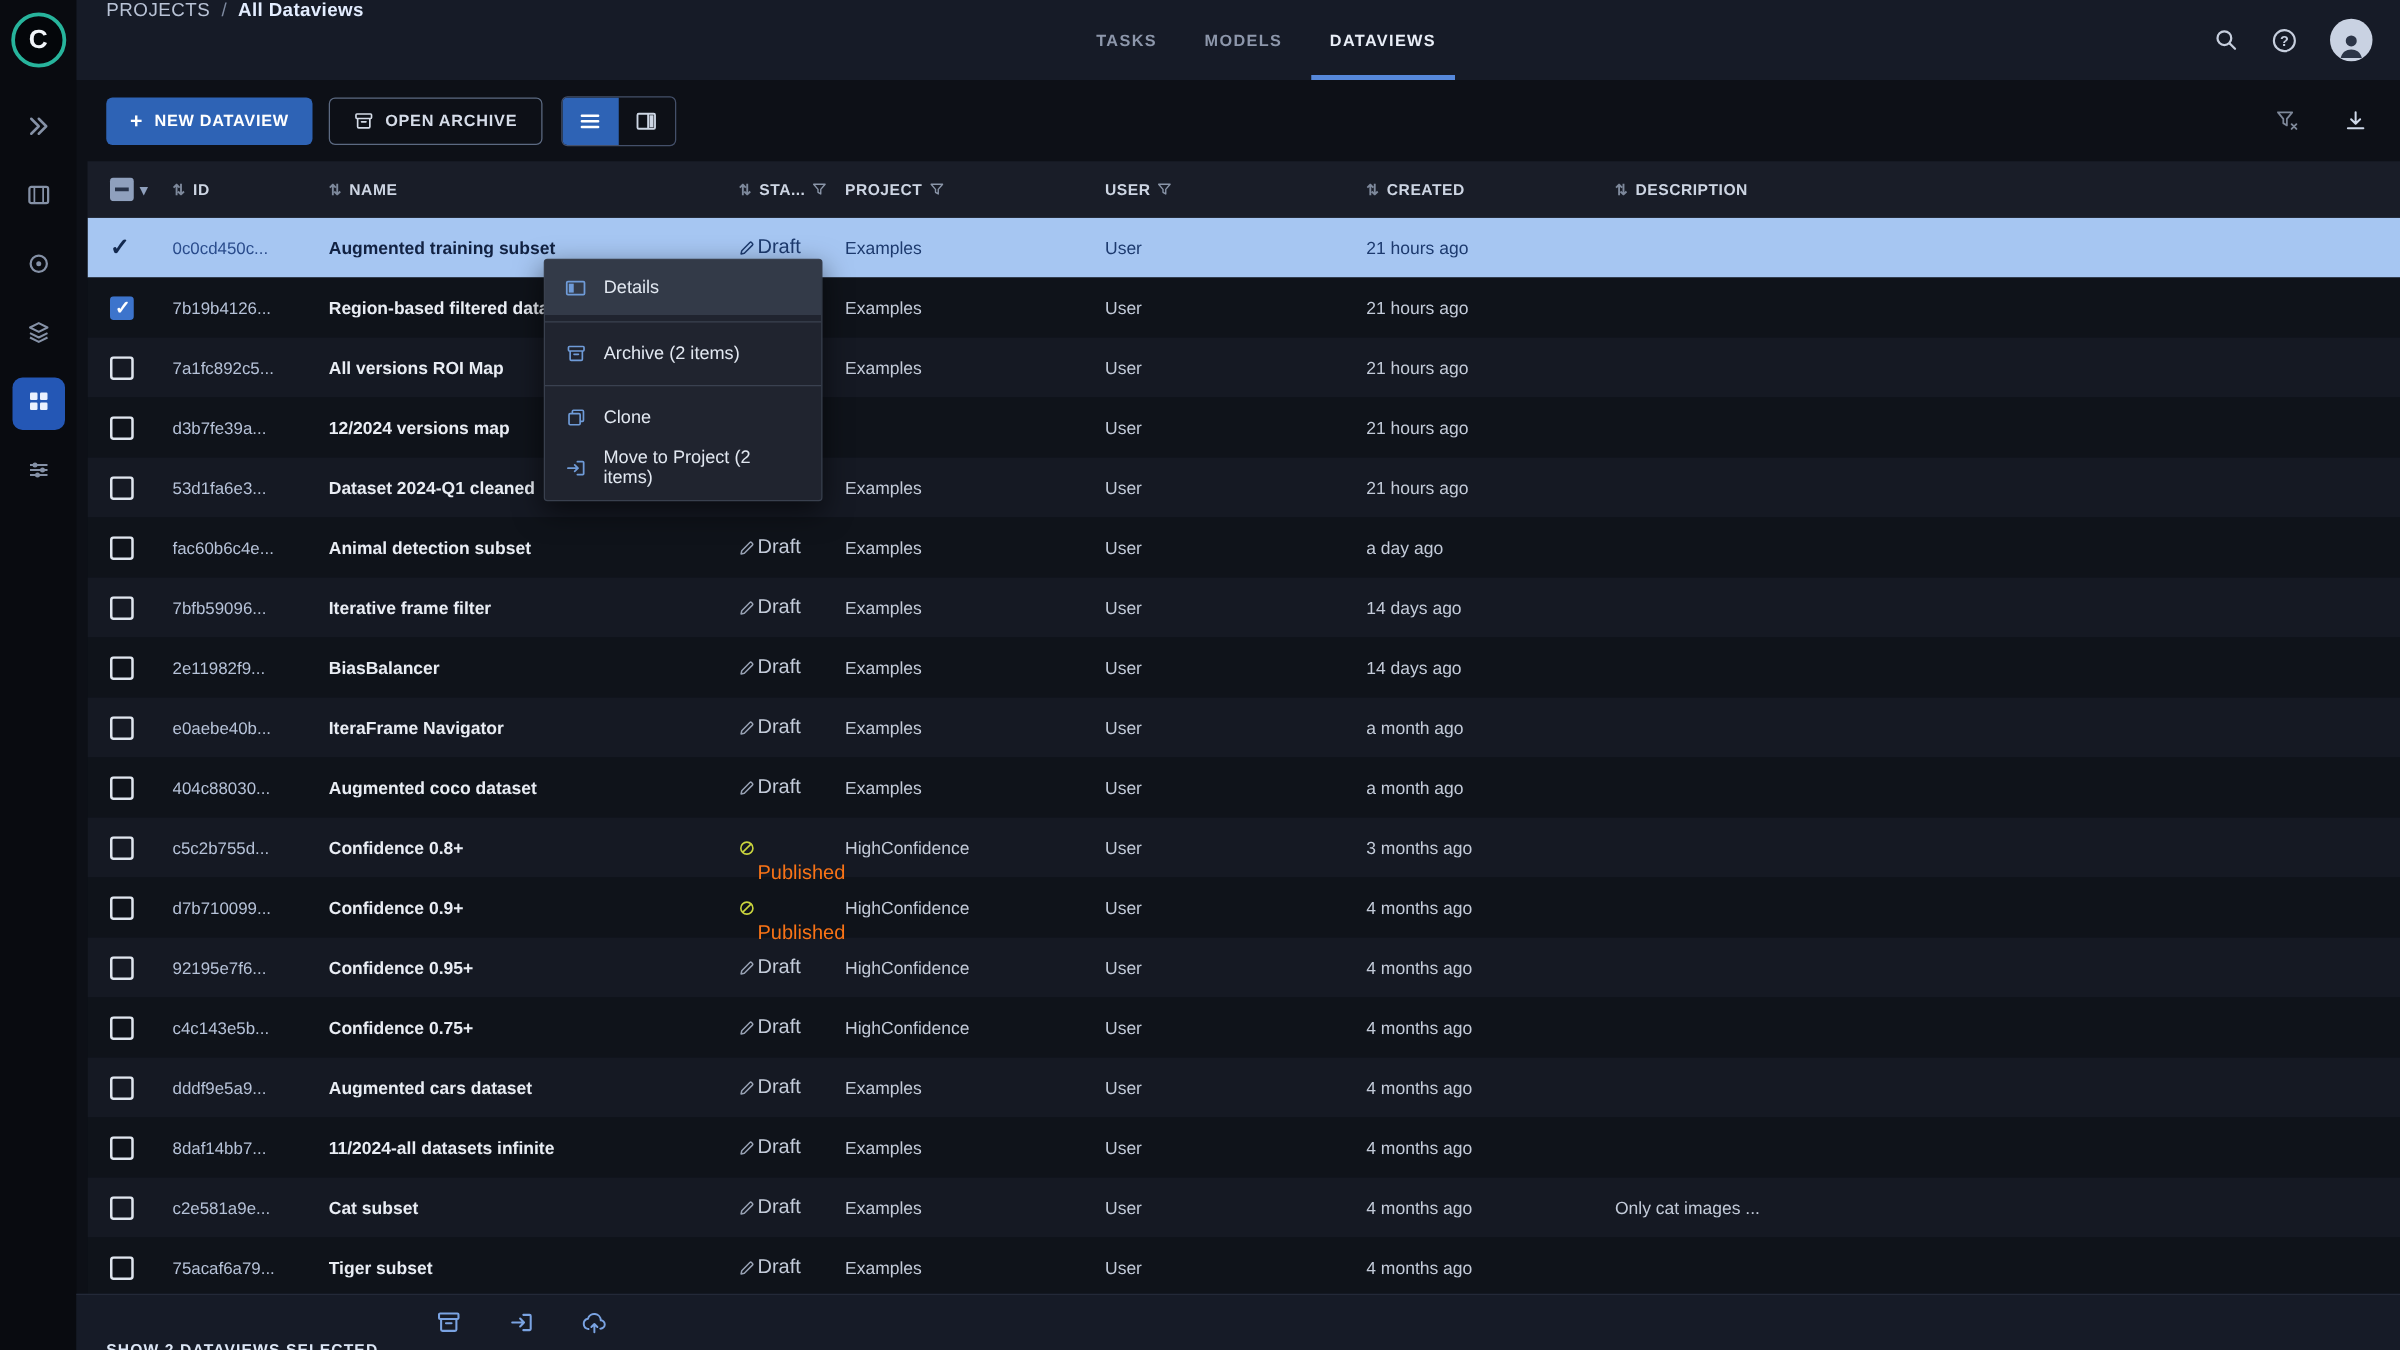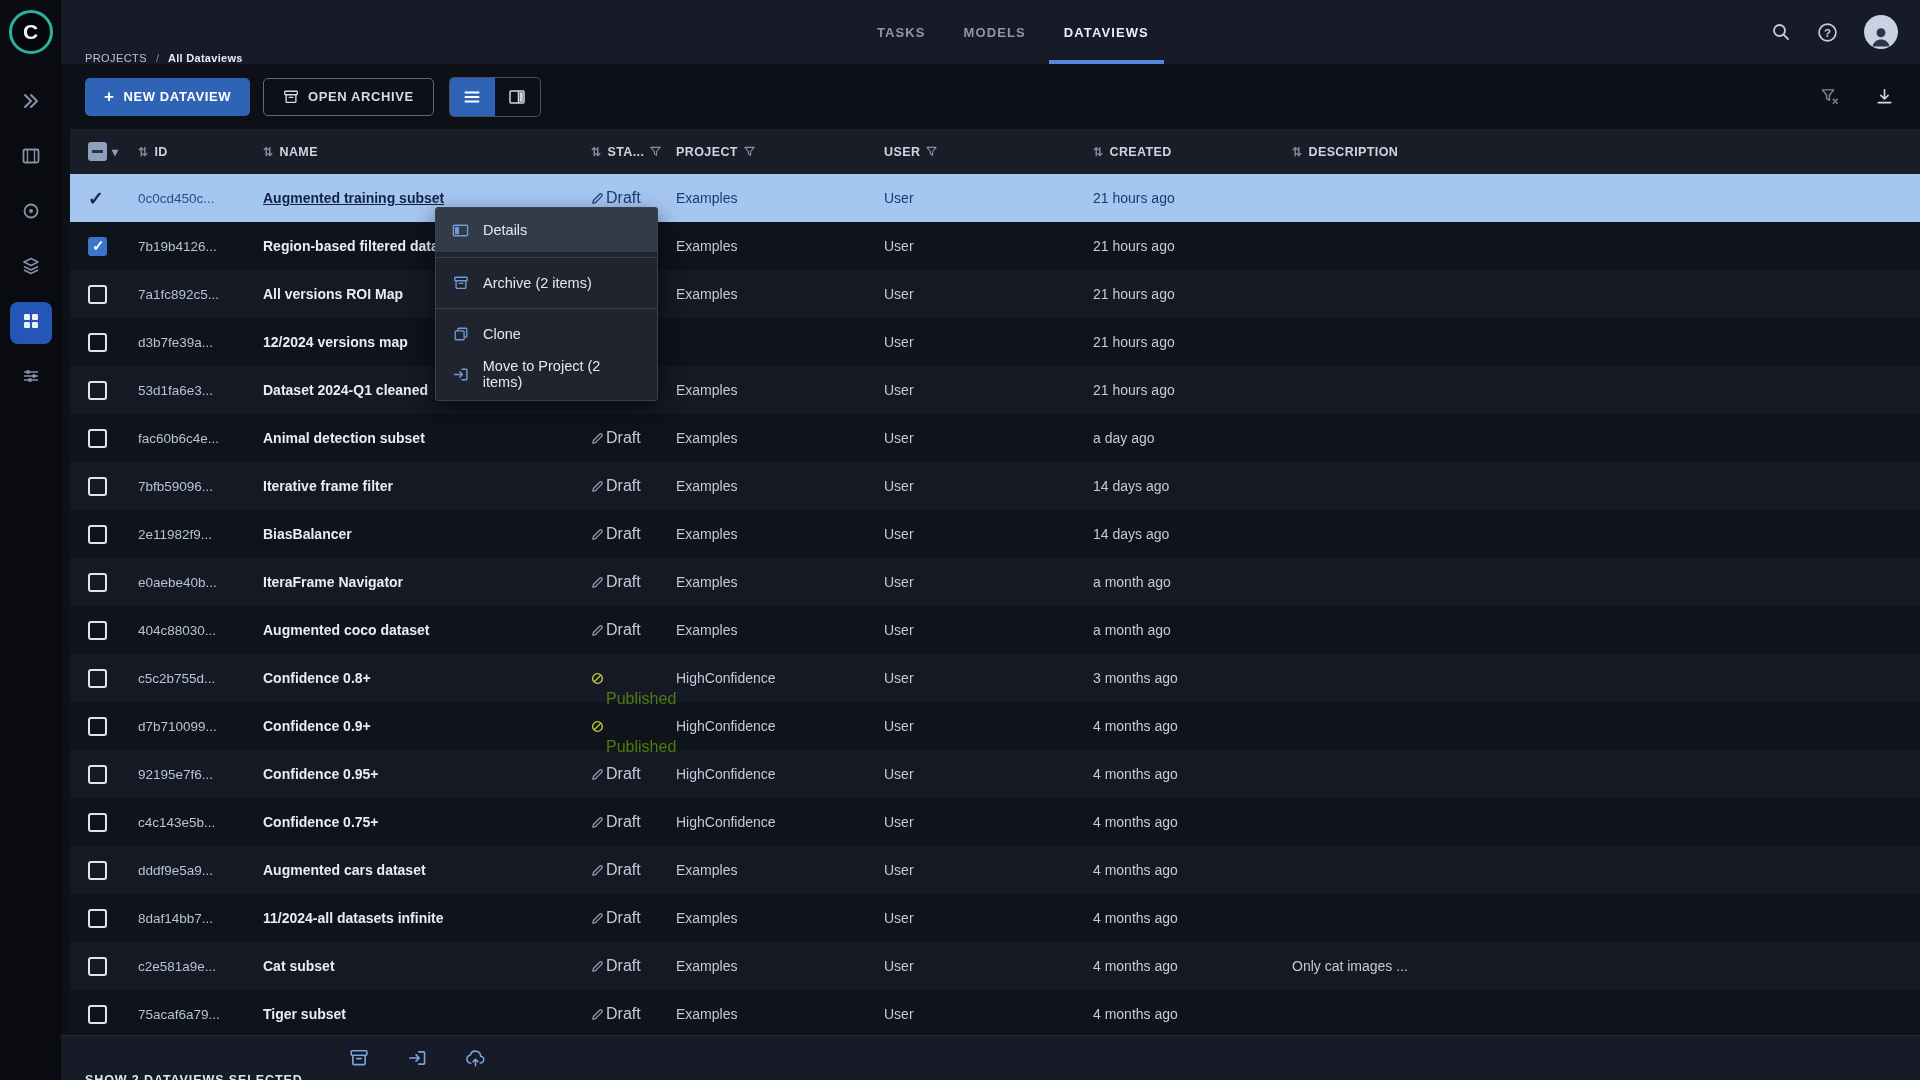--- a/index.html
+++ b/index.html
@@ -9,21 +9,21 @@
 
   
   .sidebar { position: absolute; left: 0; top: 0; width: 61px; height: 1080px; background: #090b10; z-index: 5; display: flex; flex-direction: column; align-items: center; }
   .logo { margin-top: 10px; width: 44px; height: 44px; border-radius: 50%; background: #04060a; border: 3px solid #27b49c; color: #f2f5fa; display: flex; align-items: center; justify-content: center; font-weight: bold; font-size: 21px; cursor: pointer; }
   .side-nav { margin-top: 28px; display: flex; flex-direction: column; gap: 13px; }
   .side-item { width: 42px; height: 42px; display: flex; align-items: center; justify-content: center; color: #8591a6; border-radius: 8px; cursor: pointer; }
   .side-item.active { background: #2457b5; color: #eaf1ff; }
 
   
   .header { position: absolute; left: 61px; top: 0; right: 0; height: 64px; background: #161b27; }
-  .breadcrumb { position: absolute; left: 24px; top: 0; height: 64px; display: flex; align-items: flex-end; gap: 9px; font-size: 11px; }
+  .breadcrumb { position: absolute; left: 24px; top: 0; height: 64px; display: flex; align-items: flex-start; gap: 9px; font-size: 15px; }
   .bc-root { color: #b9c3d6; cursor: pointer; letter-spacing: .4px; }
   .bc-sep { color: #7e8aa0; }
   .bc-current { color: #e3edff; font-weight: bold; cursor: pointer; letter-spacing: .3px; }
   .tabs { position: absolute; left: 797px; top: 0; height: 68px; display: flex; }
   .tab { position: relative; height: 64px; display: flex; align-items: center; padding: 0 19px; font-size: 13px; font-weight: bold; letter-spacing: 1.1px; color: #8d97ab; cursor: pointer; }
   .tab.active { color: #e9eef7; }
   .tab.active::after { content: ""; position: absolute; left: 4px; right: 4px; bottom: 0; height: 4px; background: #5688da; }
   .header-right { position: absolute; right: 22px; top: 0; height: 64px; display: flex; align-items: center; gap: 26px; }
   .hicon { color: #c6cedd; cursor: pointer; display: flex; align-items: center; }
   .avatar { width: 34px; height: 34px; border-radius: 50%; background: #c9d2e2; display: flex; align-items: flex-end; justify-content: center; overflow: hidden; cursor: pointer; }
@@ -68,24 +68,24 @@
   .checkbox.checked::after { content: "\2713"; position: absolute; left: 2px; top: -2px; color: #fff; font-size: 15px; font-weight: bold; }
   .checkmark-glyph { display: none; color: #13294f; font-size: 19px; font-weight: bold; }
   .trow.selected .checkmark-glyph { display: inline; }
   .cell-id { color: #b6c2d8; font-size: 13.5px; }
   .cell-name { color: #e9edf4; font-weight: bold; }
   .cell-status { display: flex; align-items: center; gap: 2px; font-size: 16px; }
   .st-icon { display: flex; align-items: center; }
   .st-icon.draft-glyph { color: #98a2b4; }
   .st-icon.pub-glyph { display: none; color: #c9d43e; }
   .cell-status.published .pub-glyph { display: flex; }
-  .cell-status.published .st-label { color: #4d7c0f; margin-top: 42px; }
+  .cell-status.published .st-label { color: #f97316; margin-top: 42px; }
   .trow.selected .cell { color: #1d3a6e; }
   .trow.selected .cell-id { color: #2a4c8c; }
-  .trow.selected .cell-name { color: #122242; text-decoration: underline; }
+  .trow.selected .cell-name { color: #122242; }
   .trow.selected .st-icon.draft-glyph { color: #1d3a6e; }
 
   
   .menu { position: absolute; left: 435px; top: 207px; width: 223px; background: #20242f; border: 1px solid #39404e; border-radius: 3px; box-shadow: 0 8px 22px rgba(0,0,0,.55); z-index: 20; padding-bottom: 6px; }
   .menu-item { height: 40px; display: flex; align-items: center; gap: 13px; padding: 0 15px; font-size: 14.5px; color: #e2e8f1; cursor: pointer; }
   .menu-item.first { height: 44px; background: #333a48; }
   .menu-icon { color: #6f9bd8; display: flex; align-items: center; width: 19px; justify-content: center; }
   .menu-divider { height: 1px; background: #3a4150; margin: 5px 0; }
 
   

